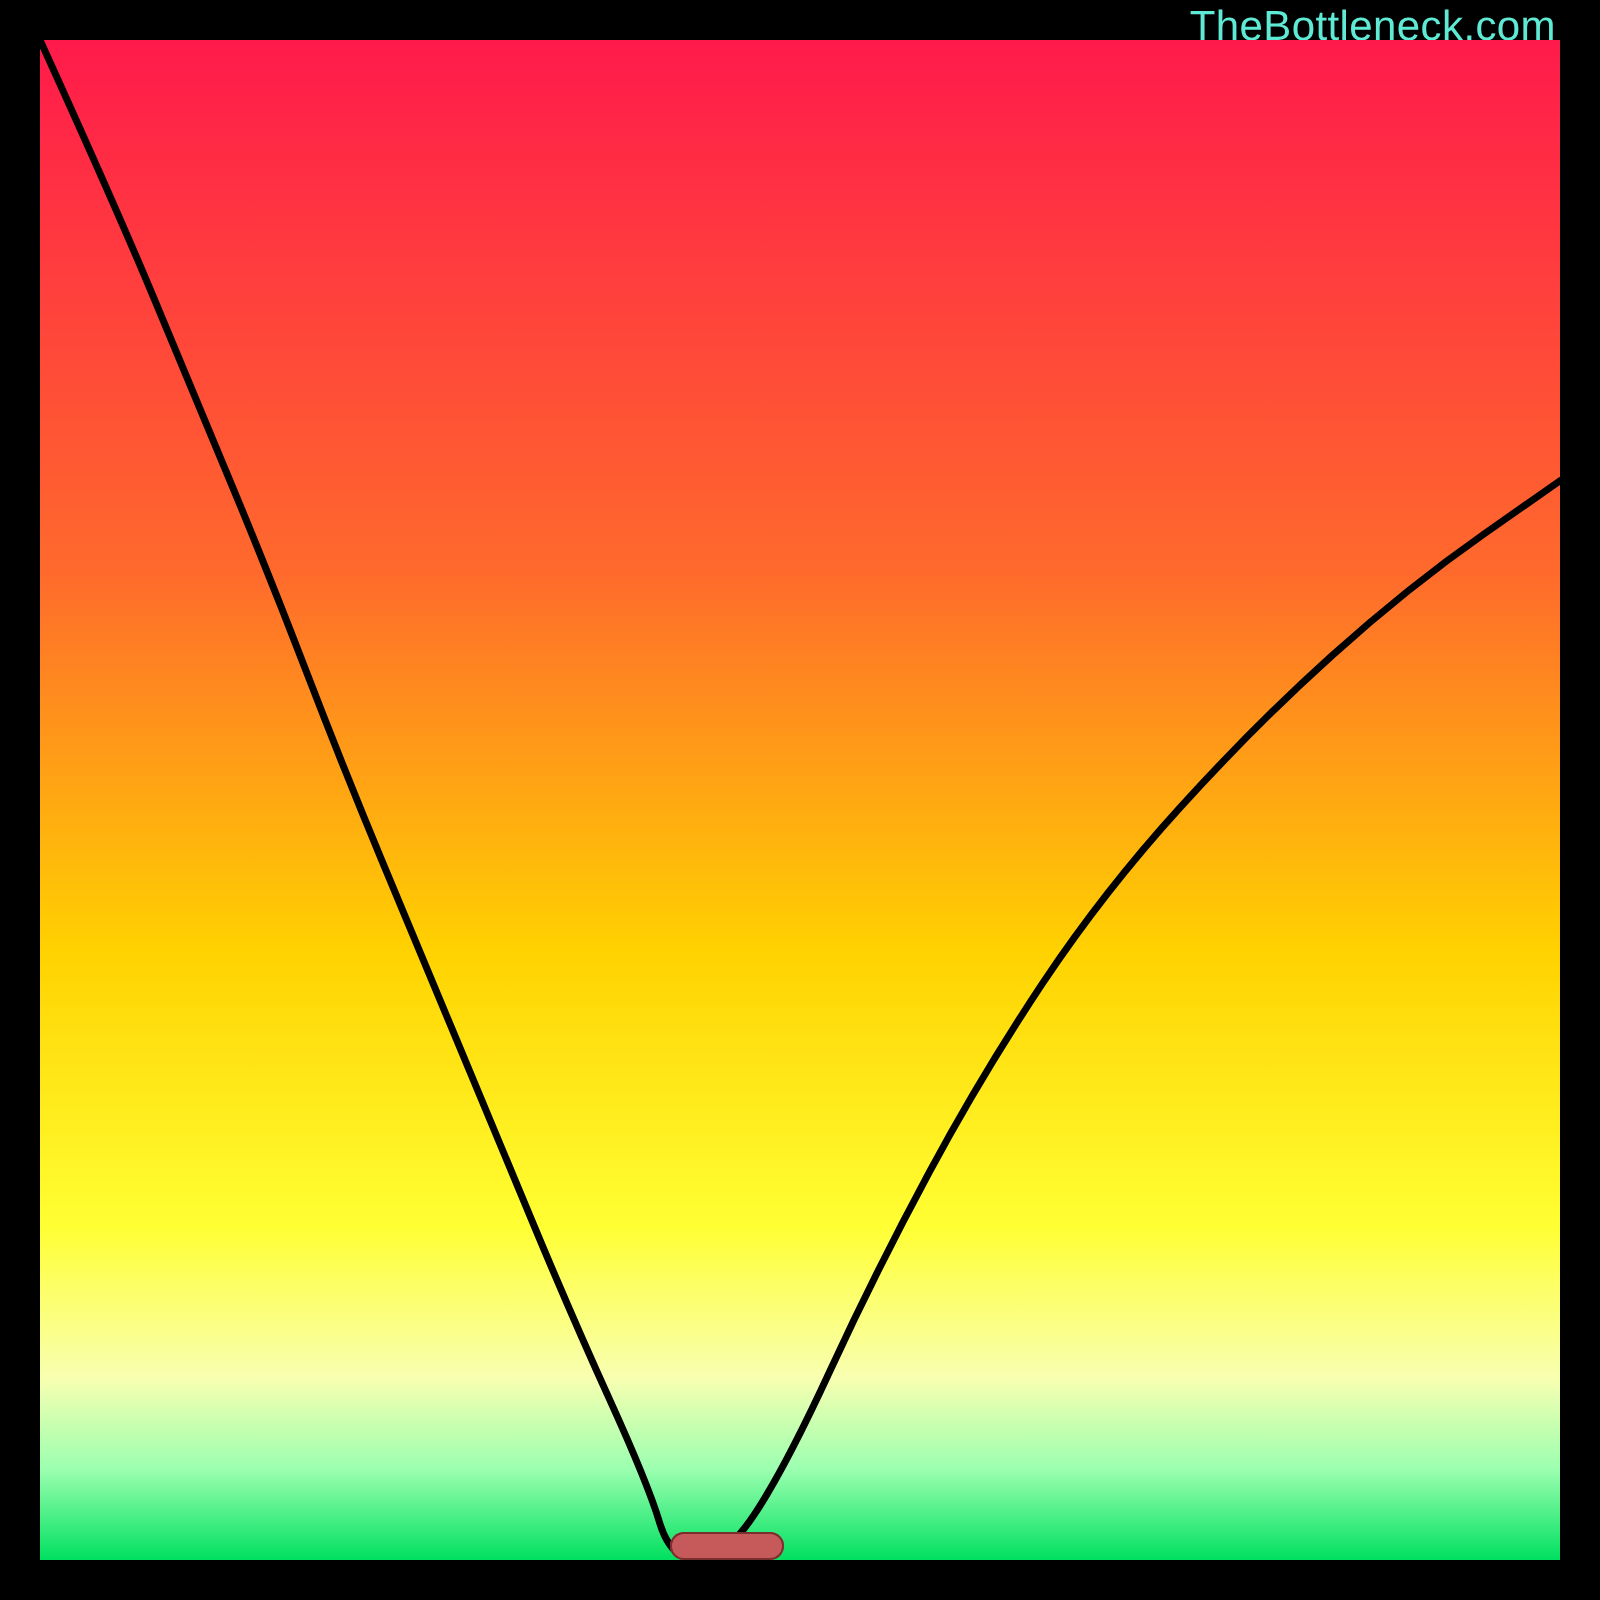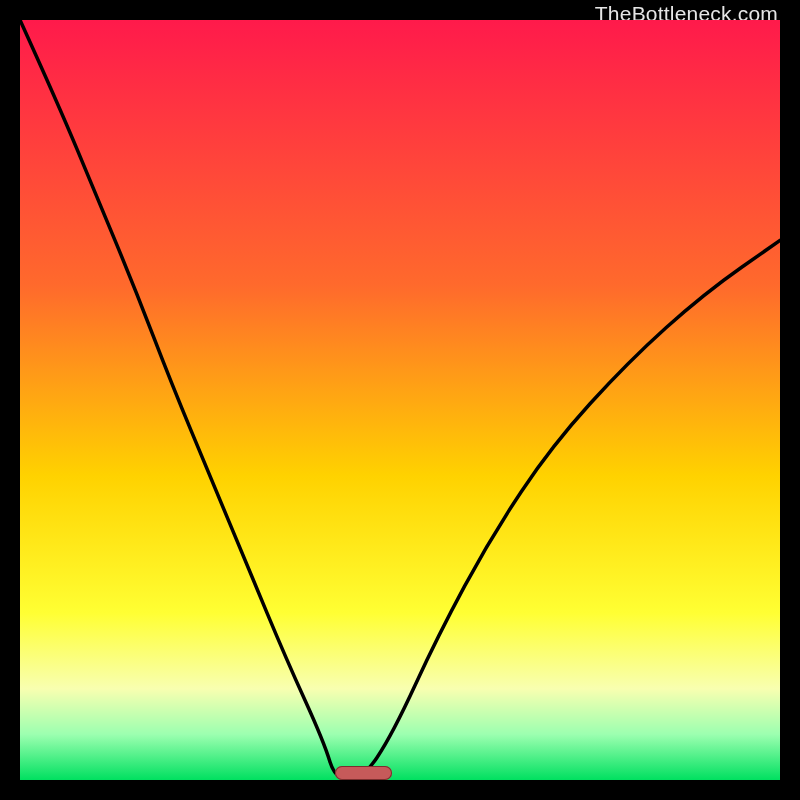--- a/index.html
+++ b/index.html
@@ -23,21 +23,21 @@
     position: absolute;
     left: 0;
     top: 0;
     width: 100%;
     height: 100%;
   }
   .watermark {
     position: absolute;
     top: 2px;
     right: 22px;
-    color: #e5e5e5;
+    color: #5eead4;
     font-size: 21px;
     font-weight: 500;
     letter-spacing: 0.2px;
   }
   svg.curve {
     position: absolute;
     left: 0;
     top: 0;
     width: 100%;
     height: 100%;

